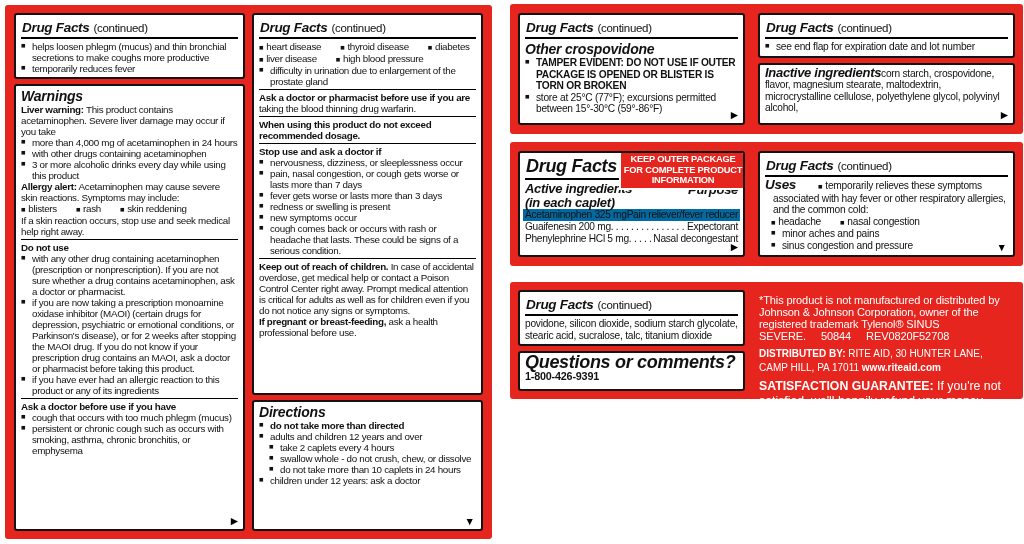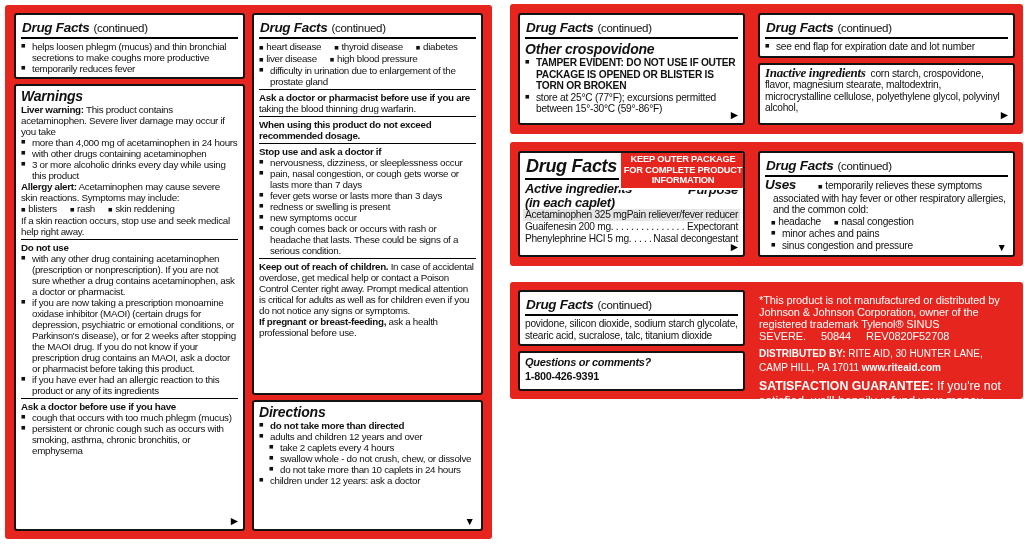--- a/index.html
+++ b/index.html
@@ -27,21 +27,21 @@
   
   .lines{font-size:9.8px;line-height:11px;letter-spacing:-0.3px;}
   .right-size .lines, .right-size .para{font-size:10.2px;line-height:11.6px;letter-spacing:-0.25px;}
   .para{margin:0;}
   .bold{font-weight:bold;}
   .subhead{font-weight:bold;}
   .rule{border-top:1.7px solid #000;margin:2px 0;}
   .bl{position:relative;padding-left:11px;}
   .bl .sq{position:absolute;left:0;top:-1px;font-size:7.5px;}
   .b2{margin-left:10px;}
-  .brow{display:flex;gap:13px;}
+  .brow{display:flex;gap:19px;}
   .bitem{white-space:nowrap;}
   .bitem .sq{font-size:7.5px;margin-right:3px;}
   .arrow{position:absolute;font-size:9.5px;color:#000;}
   .arrow.r{right:5px;bottom:3px;}
   .arrow.d{right:6px;bottom:2px;font-size:10.5px;}
 
   
   #directions-box{height:131px;flex:none;}
 
   
@@ -52,34 +52,34 @@
   #boxC .banner{position:absolute;top:-2px;right:-2px;width:126px;padding:3px 2px 2px 2px;background:#e6251e;color:#fff;
     font-weight:bold;font-size:9.3px;line-height:10.6px;text-align:center;letter-spacing:-0.2px;
     border-left:2px solid #fff;border-bottom:2px solid #fff;box-sizing:border-box;}
   .ai-head{display:flex;justify-content:space-between;align-items:flex-start;margin-top:1px;}
   .ai-left{font-weight:bold;font-style:italic;font-size:13px;line-height:13.5px;letter-spacing:-0.3px;}
   .ai-purpose{font-weight:bold;font-style:italic;font-size:13px;letter-spacing:-0.3px;margin-top:0px;}
   .ing{display:flex;font-size:10.2px;line-height:11.8px;letter-spacing:-0.3px;white-space:nowrap;}
   .ing-l{flex:none;}
   .ing-d{flex:1;overflow:hidden;}
   .ing-r{flex:none;}
-  .hl{background:#e5e5e5;margin:0 -2px;padding:0 2px;justify-content:space-between;}
+  .hl{background:#0369a1;margin:0 -2px;padding:0 2px;justify-content:space-between;}
 
   
   .uses-first{padding-left:8px;text-indent:-8px;font-size:10.2px;line-height:11.6px;letter-spacing:-0.25px;}
   .uses-label{font-weight:bold;font-style:italic;font-size:13.5px;margin-right:22px;letter-spacing:-0.3px;}
   .uses-first .sq{font-size:7.5px;margin-right:3px;}
   .indent8{margin-left:6px;}
 
   
-  .h-inline{font-weight:bold;font-style:italic;font-size:13px;margin-right:5px;letter-spacing:-0.3px;font-family:Liberation Serif, serif;}
+  .h-inline{font-weight:bold;font-style:italic;font-size:13px;letter-spacing:-0.3px;}
   .inl-text{font-size:10.2px;line-height:11.6px;letter-spacing:-0.25px;}
 
   
-  .qheading{font-weight:bold;font-style:italic;font-size:11px;line-height:15px;letter-spacing:-0.3px;}
+  .qheading{font-weight:bold;font-style:italic;font-size:18px;line-height:15px;letter-spacing:-0.3px;}
   .phone{font-weight:bold;font-size:10.8px;letter-spacing:-0.2px;}
 
   
   #boxF{color:#fff;padding:4px 2px 0 4px;min-width:0;}
   #boxF .legal{font-size:11px;line-height:12px;letter-spacing:-0.1px;margin-bottom:5px;}
   #boxF .code{margin-left:15px;}
   #boxF .dist{font-size:10px;line-height:14.2px;margin-bottom:4px;}
   #boxF .sat{font-size:12.3px;line-height:14.2px;}
   #boxF b{font-weight:bold;}
 </style>

